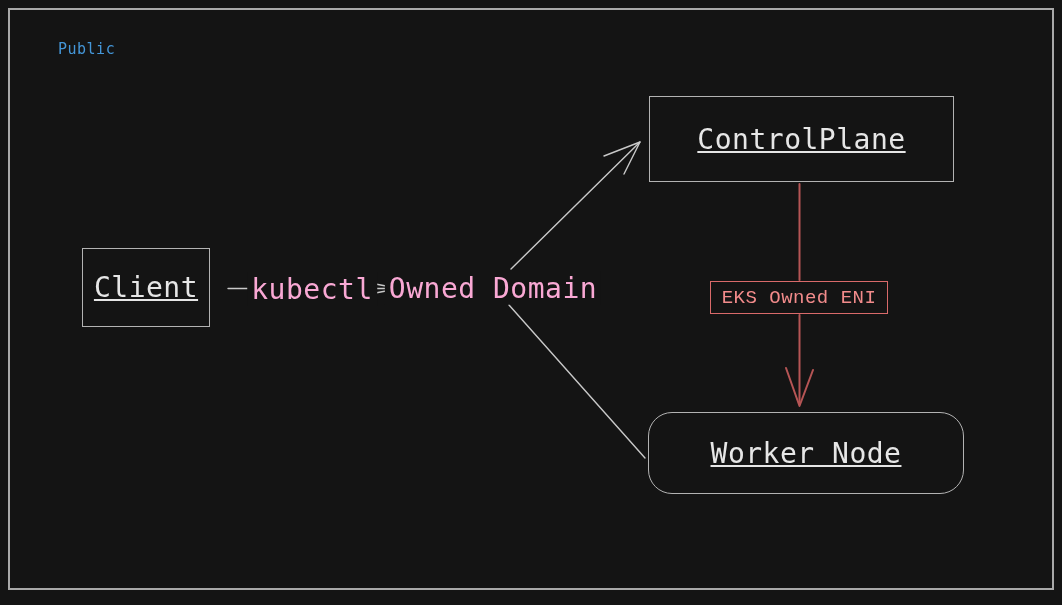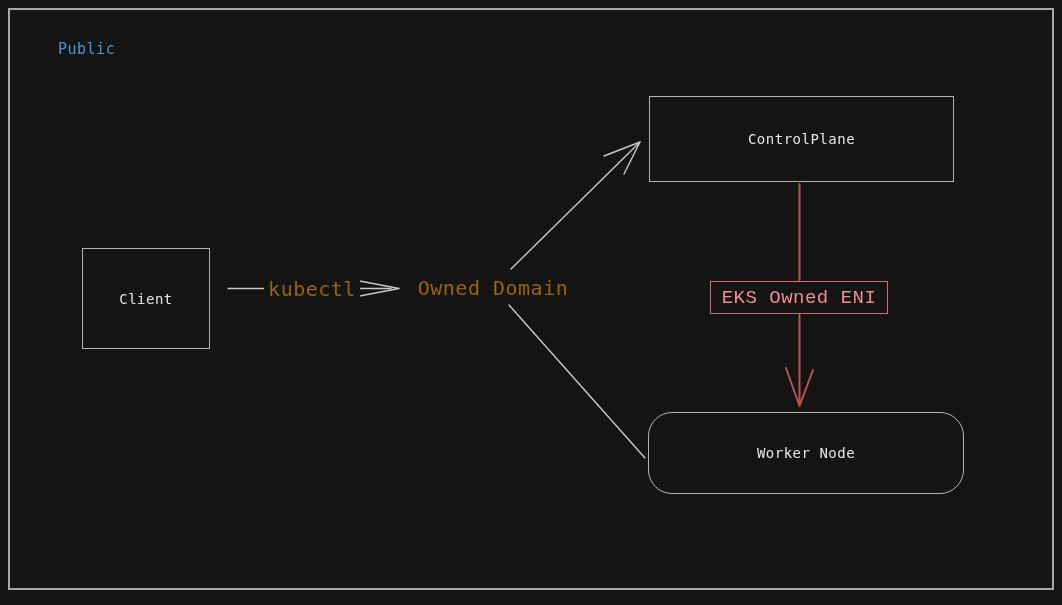--- a/index.html
+++ b/index.html
@@ -30,29 +30,30 @@
     font-size:15px;letter-spacing:.5px;
     color:var(--container-label);
     white-space:nowrap;
   }
   .node{
     position:absolute;
     border:1.5px solid var(--node-border);
     box-sizing:border-box;
     display:flex;align-items:center;justify-content:center;
     color:var(--node-text);
-    font-size:14px;letter-spacing:.5px;
+    font-size:28px;letter-spacing:.5px;
     background:var(--background);
+    text-decoration:underline;
   }
-  .node-client{left:82px;top:248px;width:128px;height:101px;}
+  .node-client{left:82px;top:248px;width:128px;height:79px;}
   .node-controlplane{left:649px;top:96px;width:305px;height:86px;}
   .node-workernode{left:648px;top:412px;width:316px;height:82px;border-radius:24px;}
   .edge-label{
     position:absolute;transform:translate(-50%,-50%);
-    color:#a16207;font-size:20px;letter-spacing:.5px;
+    color:#f9a8d4;font-size:28px;letter-spacing:.5px;
     background:var(--background);padding:0 4px;white-space:nowrap;
   }
   .kubectl-label{left:312px;top:289px;}
   .public-domain-label{left:493px;top:288px;}
   .eni-box{
     position:absolute;left:710px;top:281px;width:178px;height:33px;
     border:1px solid var(--eni-border);
     box-sizing:border-box;
     display:flex;align-items:center;justify-content:center;
     color:var(--eni-text);font-size:19px;letter-spacing:.5px;

